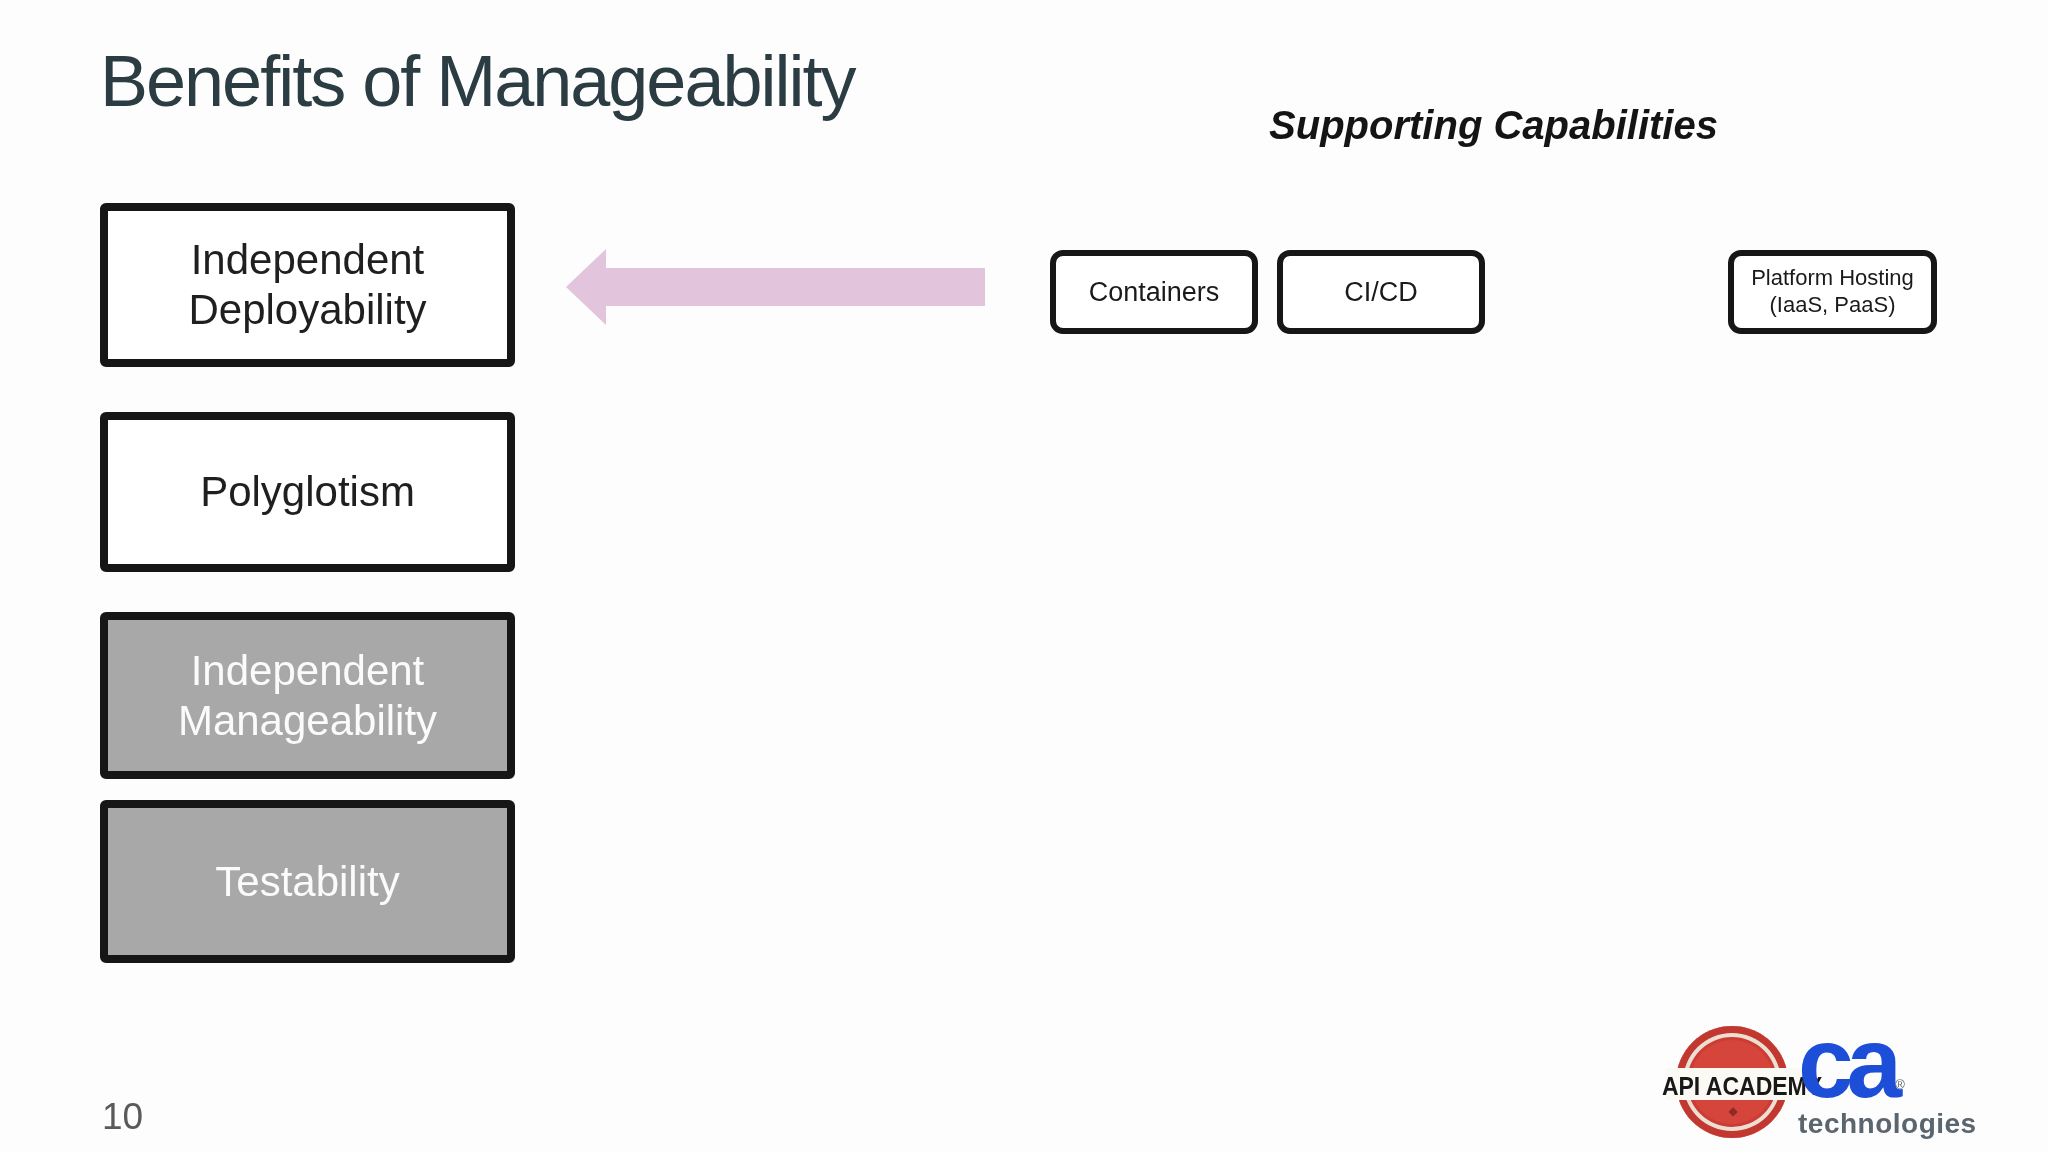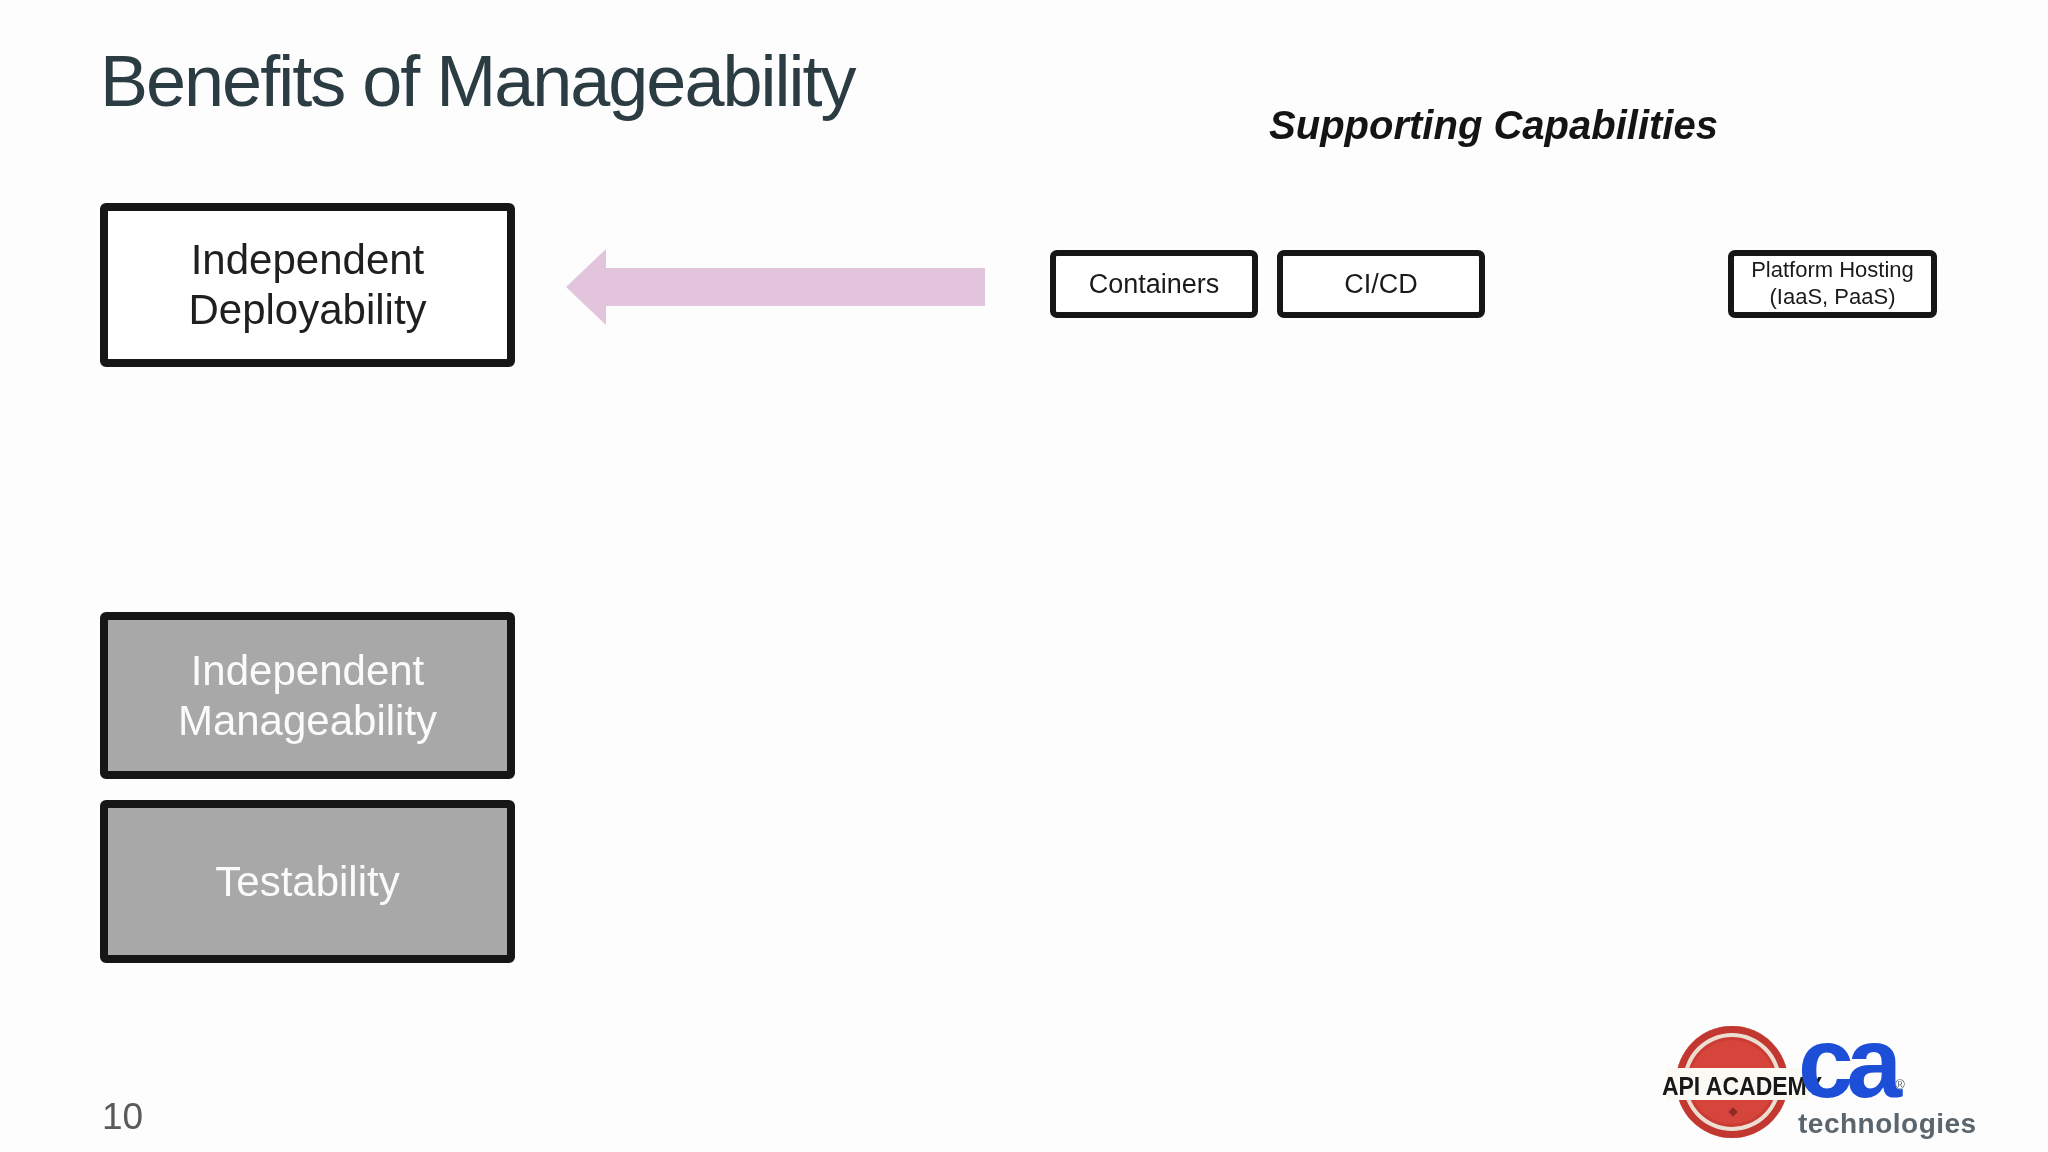--- a/index.html
+++ b/index.html
@@ -40,22 +40,22 @@
     position:absolute;left:0;top:0;width:0;height:0;
     border-top:38px solid transparent;border-bottom:38px solid transparent;
     border-right:40px solid #e3c4dd;
   }
   .arrow-left .shaft{
     position:absolute;left:38px;top:19px;width:381px;height:38px;background:#e3c4dd;
   }
 
   
   .cap-box{
-    position:absolute;top:250px;height:68px;box-sizing:border-box;
-    border:6px solid #161616;border-radius:7px;background:#ffffff;
+    position:absolute;top:250px;height:84px;box-sizing:border-box;
+    border:6px solid #161616;border-radius:13px;background:#ffffff;
     display:flex;flex-direction:column;justify-content:center;
     text-align:center;color:#1a1a1a;
   }
   .cap-box span{display:block;}
   .cap-box.single{font-size:27px;}
   .cap-box.double{font-size:22px;line-height:1.22;}
   .cap-containers{left:1050px;width:208px;}
   .cap-cicd{left:1277px;width:208px;}
   .cap-config{left:1503px;width:207px;}
   .cap-platform{left:1728px;width:209px;}
@@ -104,20 +104,24 @@
 
   <div class="slide-title">Benefits of Manageability</div>
 
   <div class="cap-heading">Supporting Capabilities</div>
 
   <div class="benefit-box light" style="top:203px;height:164px;">
     <span>Independent</span>
     <span>Deployability</span>
   </div>
 
+  <div class="benefit-box light" style="top:412px;height:160px;">
+    <span>Polyglotism</span>
+    <span></span>
+  </div>
 
   <div class="benefit-box dark" style="top:612px;height:167px;">
     <span>Independent</span>
     <span>Manageability</span>
   </div>
 
   <div class="benefit-box dark" style="top:800px;height:163px;">
     <span>Testability</span>
     <span></span>
   </div>

